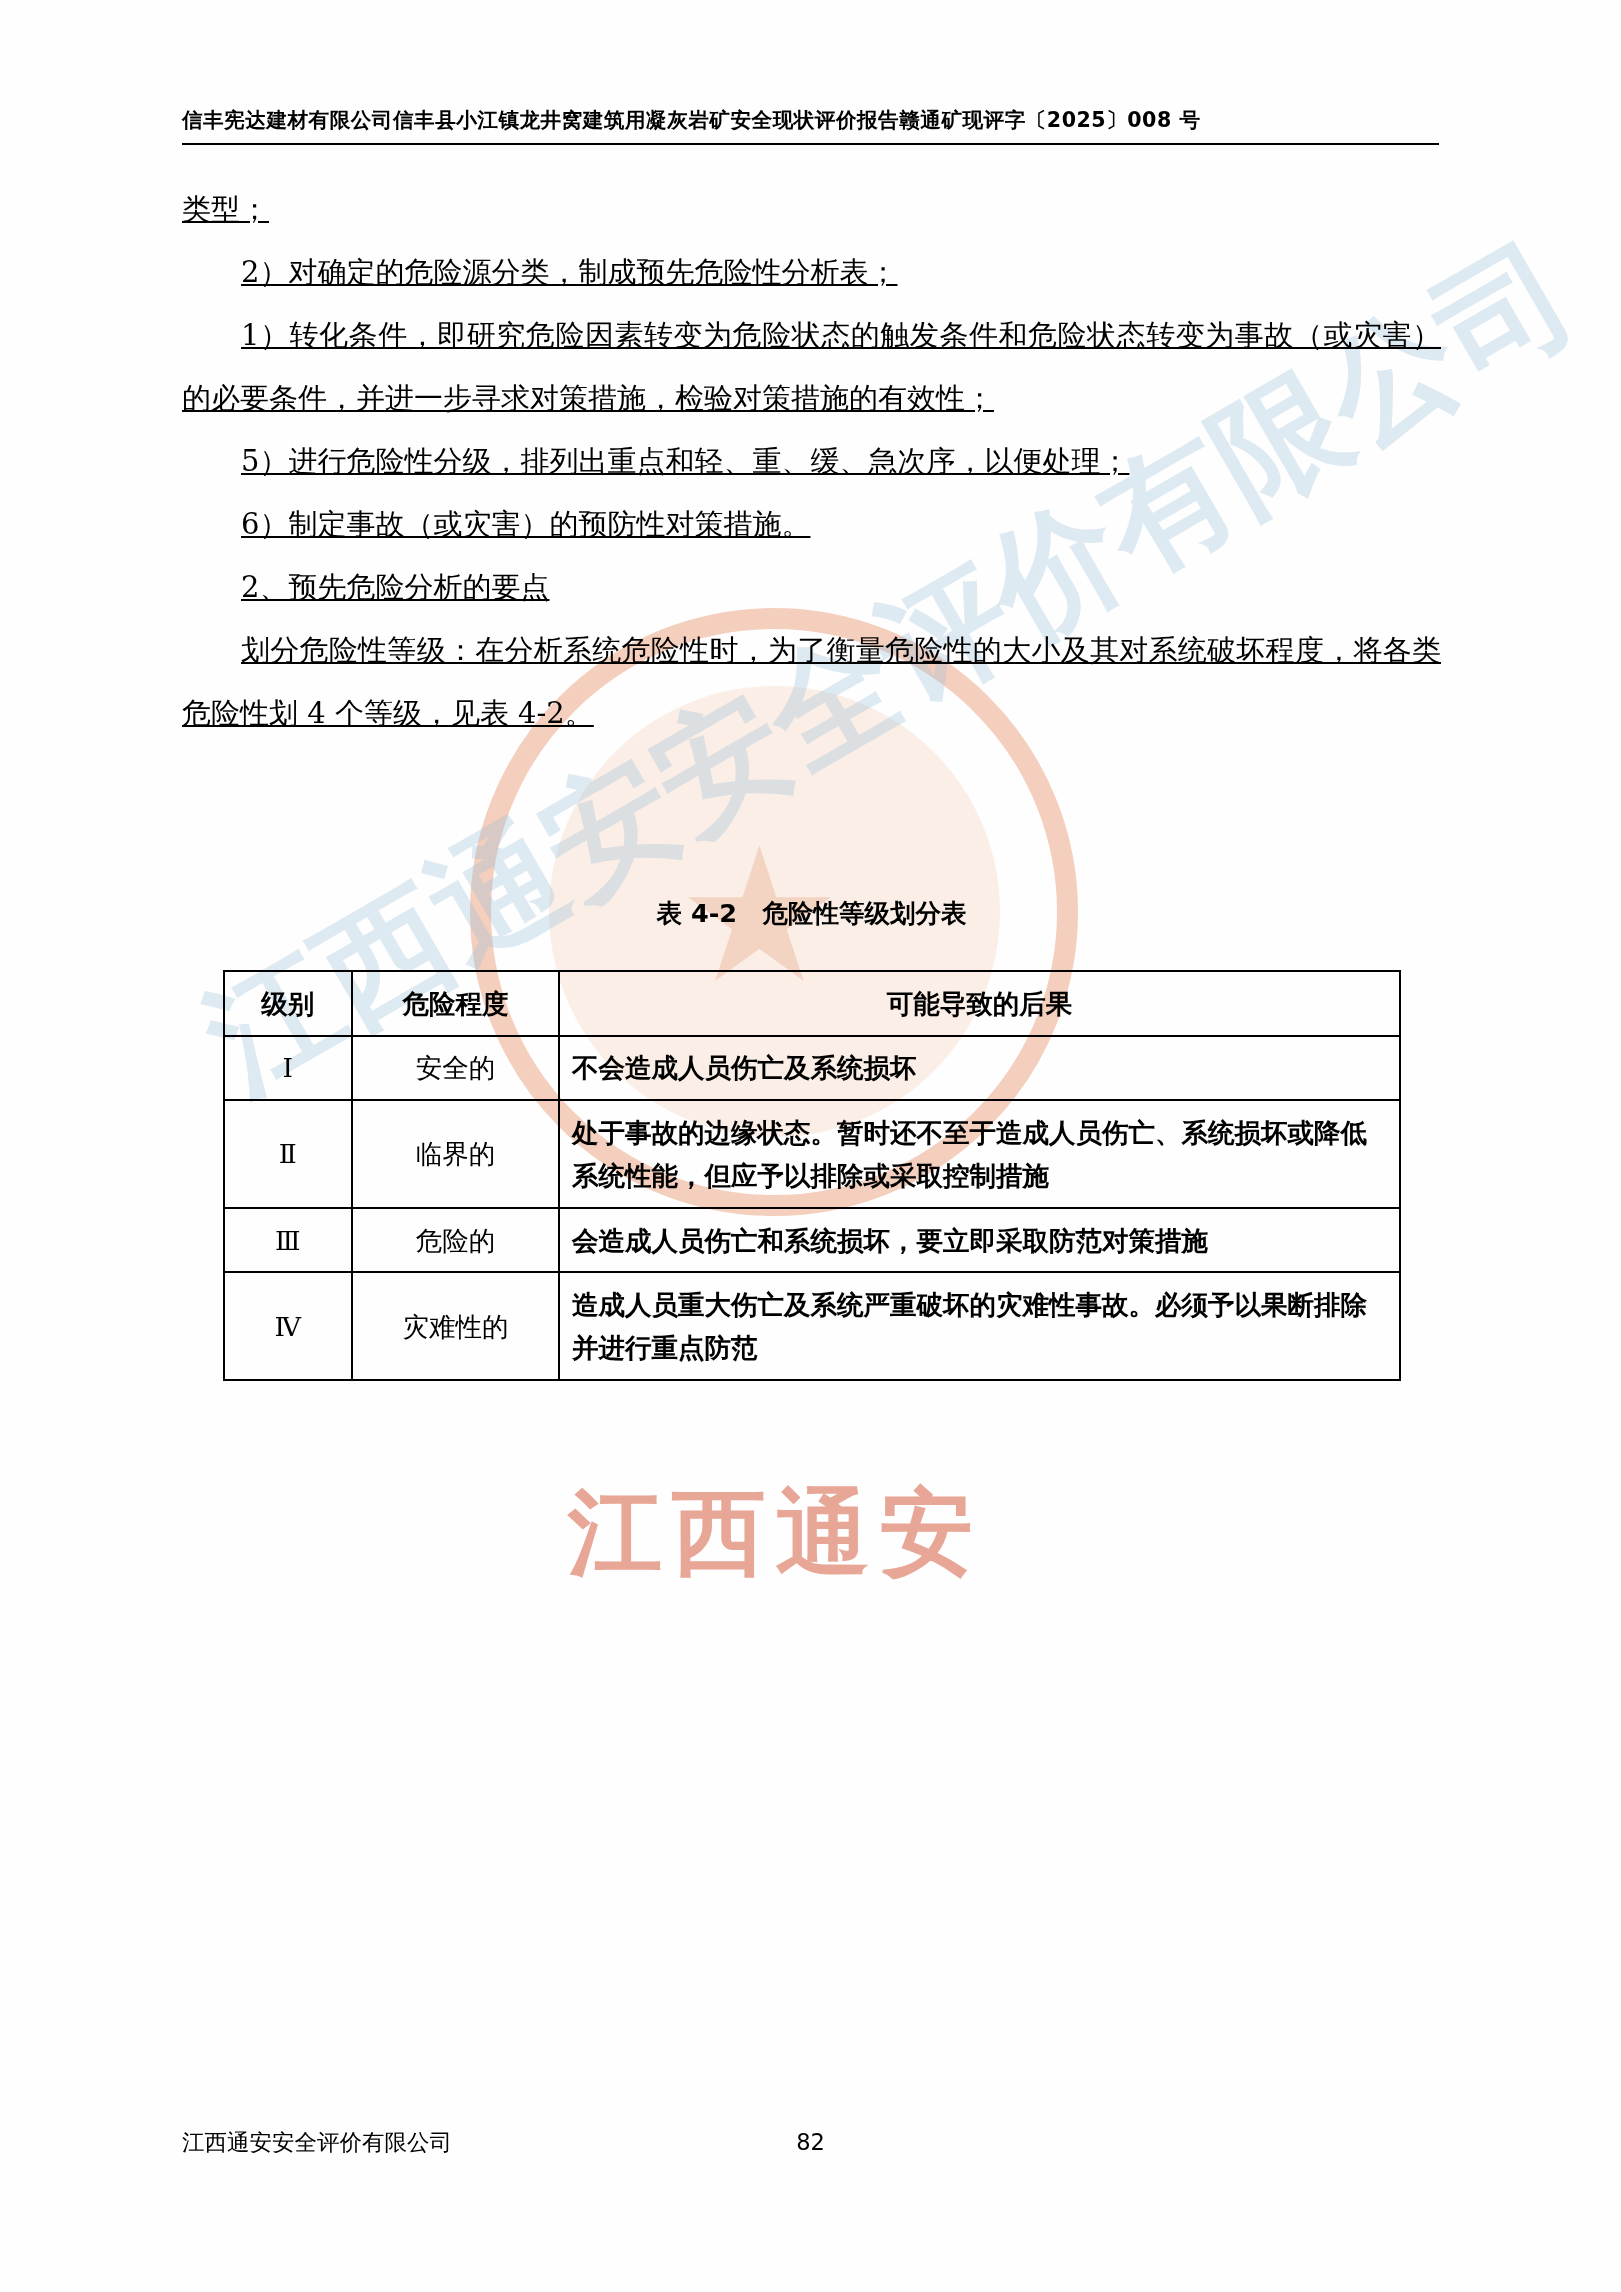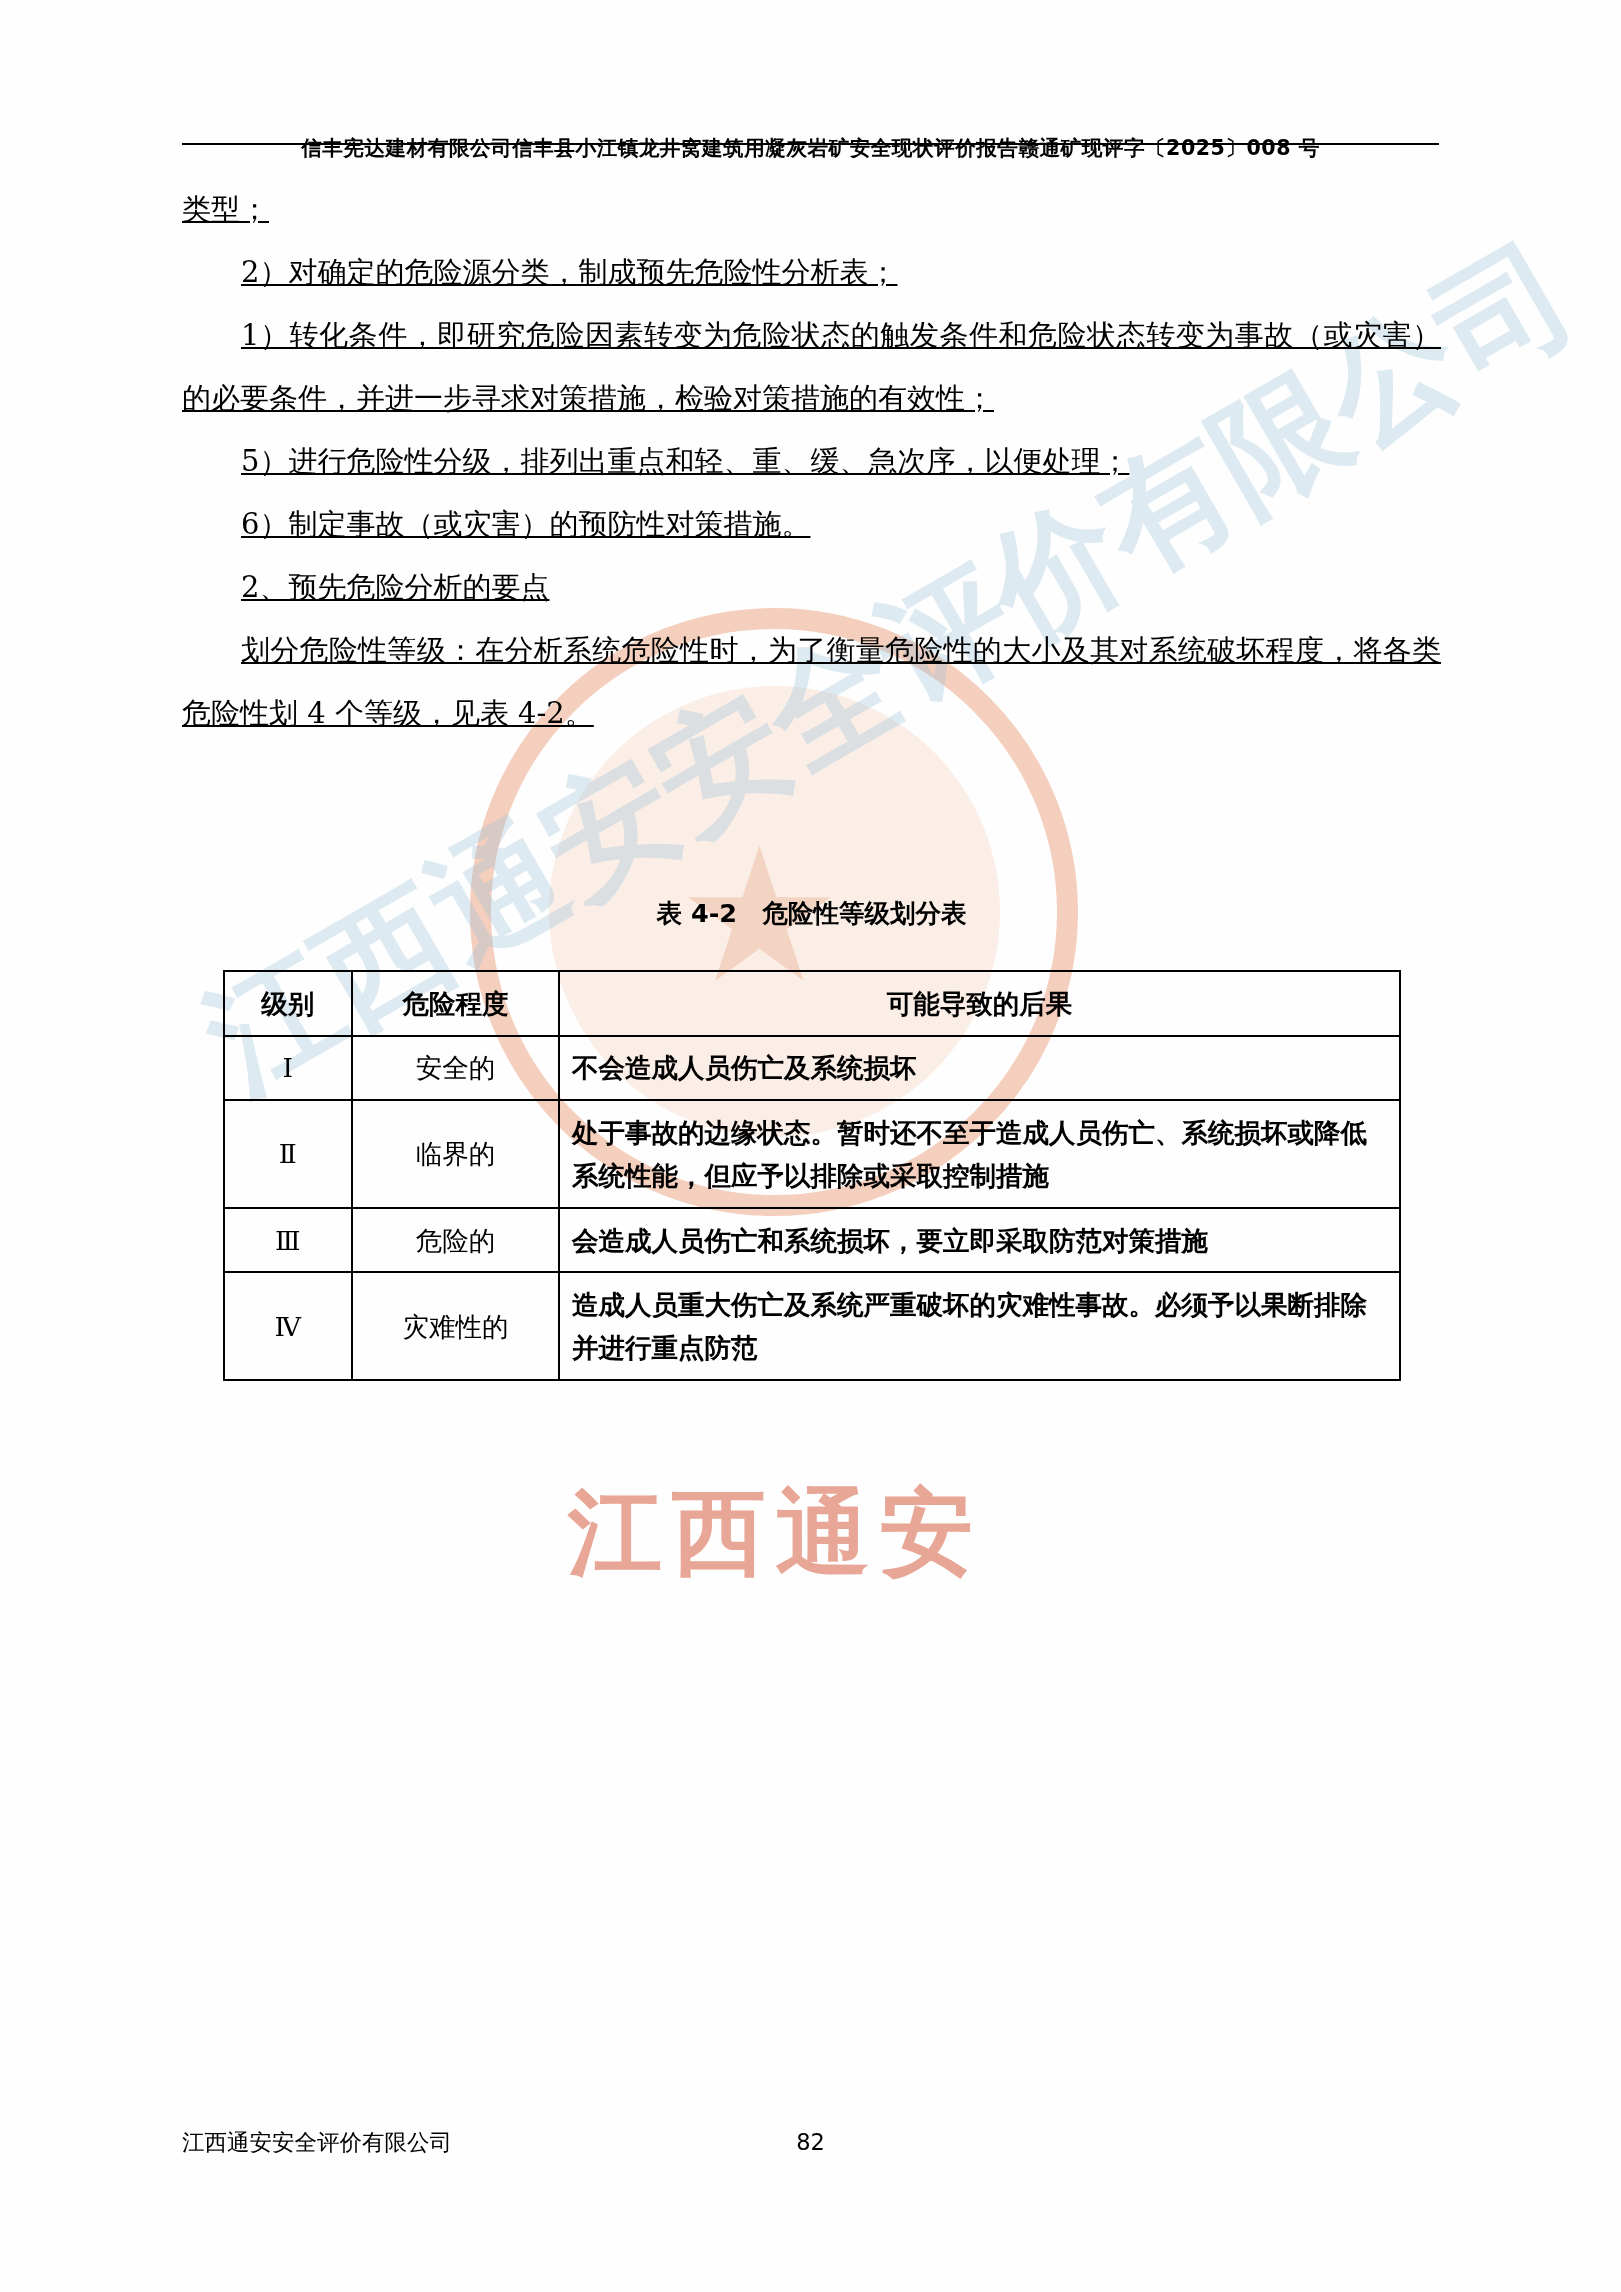--- a/index.html
+++ b/index.html
@@ -84,30 +84,29 @@
   .content {
     position: relative;
     z-index: 2;
   }
   .header {
     position: absolute;
     left: 182px;
     top: 106px;
     width: 1257px;
     display: flex;
-    justify-content: center;
+    justify-content: flex-start;
     align-items: baseline;
     font-size: 20.6px;
     font-family: "DejaVu Sans", "Liberation Sans", sans-serif;
     font-weight: bold;
     letter-spacing: 0.5px;
   }
   .header-right {
     font-size: 20.6px;
-    margin-top: 28px;
   }
   .header-rule {
     position: absolute;
     left: 182px;
     top: 143px;
     width: 1257px;
     height: 2px;
     background: #000;
   }
 

